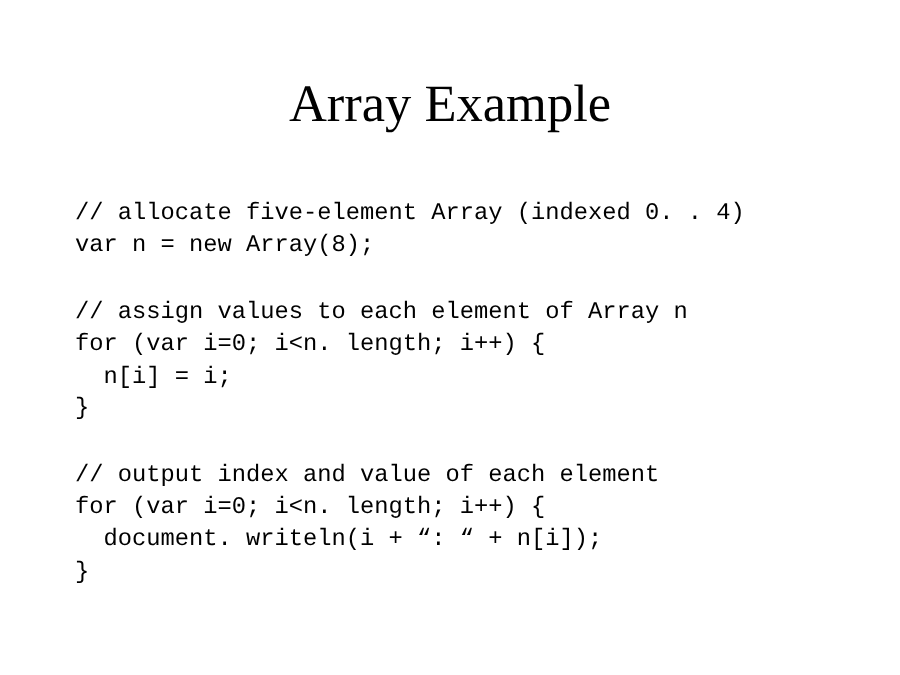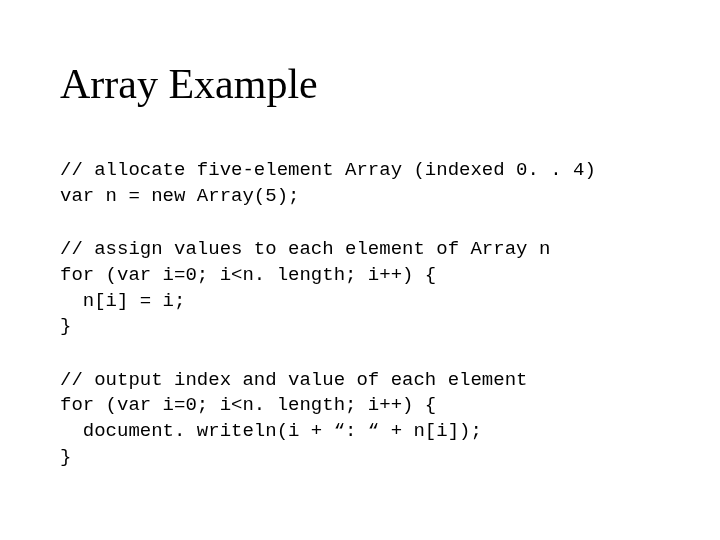--- a/index.html
+++ b/index.html
@@ -10,40 +10,40 @@
     background: #ffffff;
     font-family: "Times New Roman", Times, serif;
     color: #000000;
   }
   .slide {
     padding: 40px 60px;
     box-sizing: border-box;
   }
   .title {
     font-size: 42px;
-    text-align: left;
+    text-align: center;
     margin-top: 20px;
     margin-bottom: 50px;
     font-weight: normal;
   }
   .code-block {
     font-family: "Courier New", Courier, monospace;
     font-size: 19px;
     line-height: 1.35;
     white-space: pre;
     margin-bottom: 28px;
   }
 </style>
 </head>
 <body>
 
 <div class="slide">
   <div class="title">Array Example</div>
   <div class="code-block">// allocate five-element Array (indexed 0. . 4)
-var n = new Array(5);</div>
+var n = new Array(8);</div>
   <div class="code-block">// assign values to each element of Array n
 for (var i=0; i&lt;n. length; i++) {
   n[i] = i;
 }</div>
   <div class="code-block">// output index and value of each element
 for (var i=0; i&lt;n. length; i++) {
   document. writeln(i + “: “ + n[i]);
 }</div>
 </div>
 

